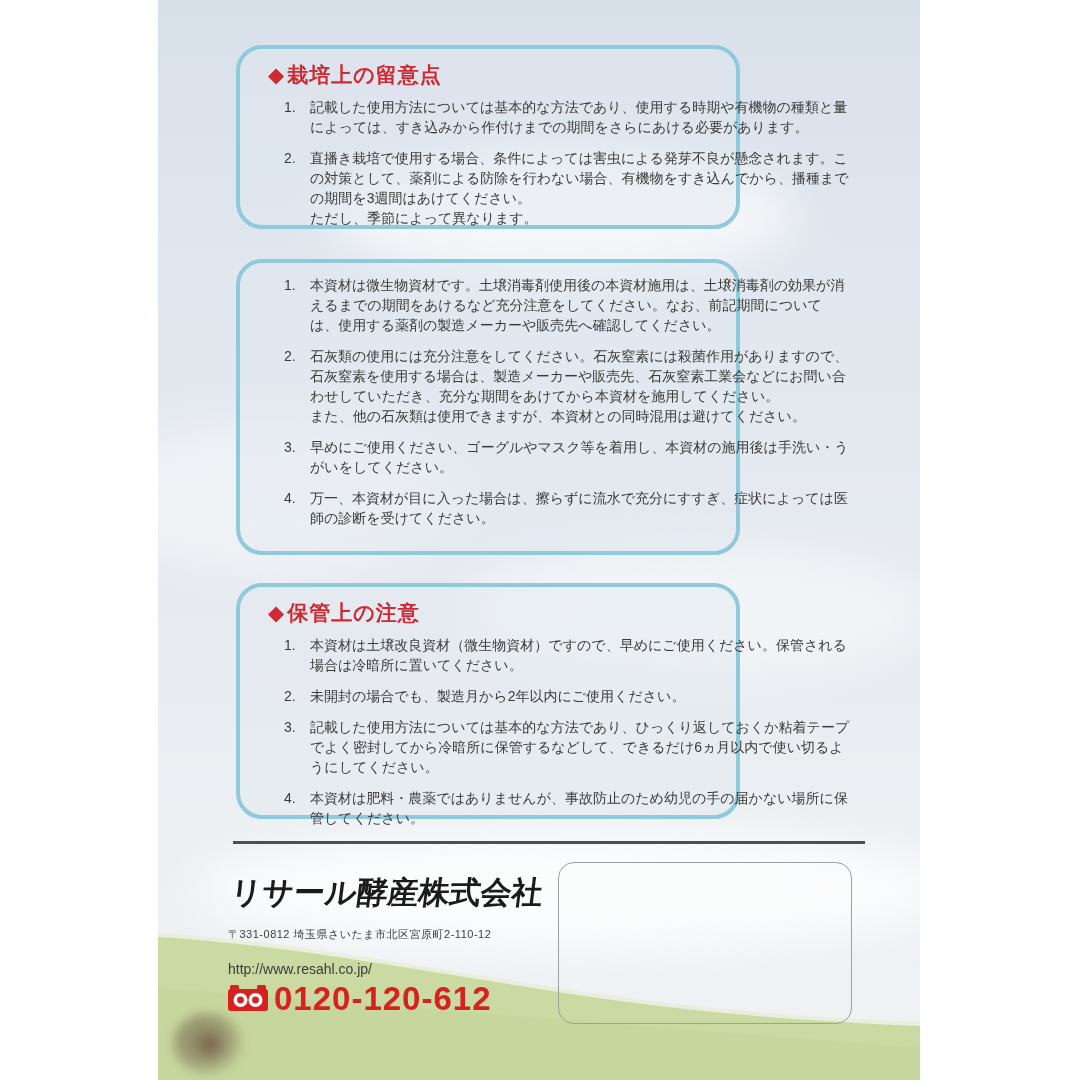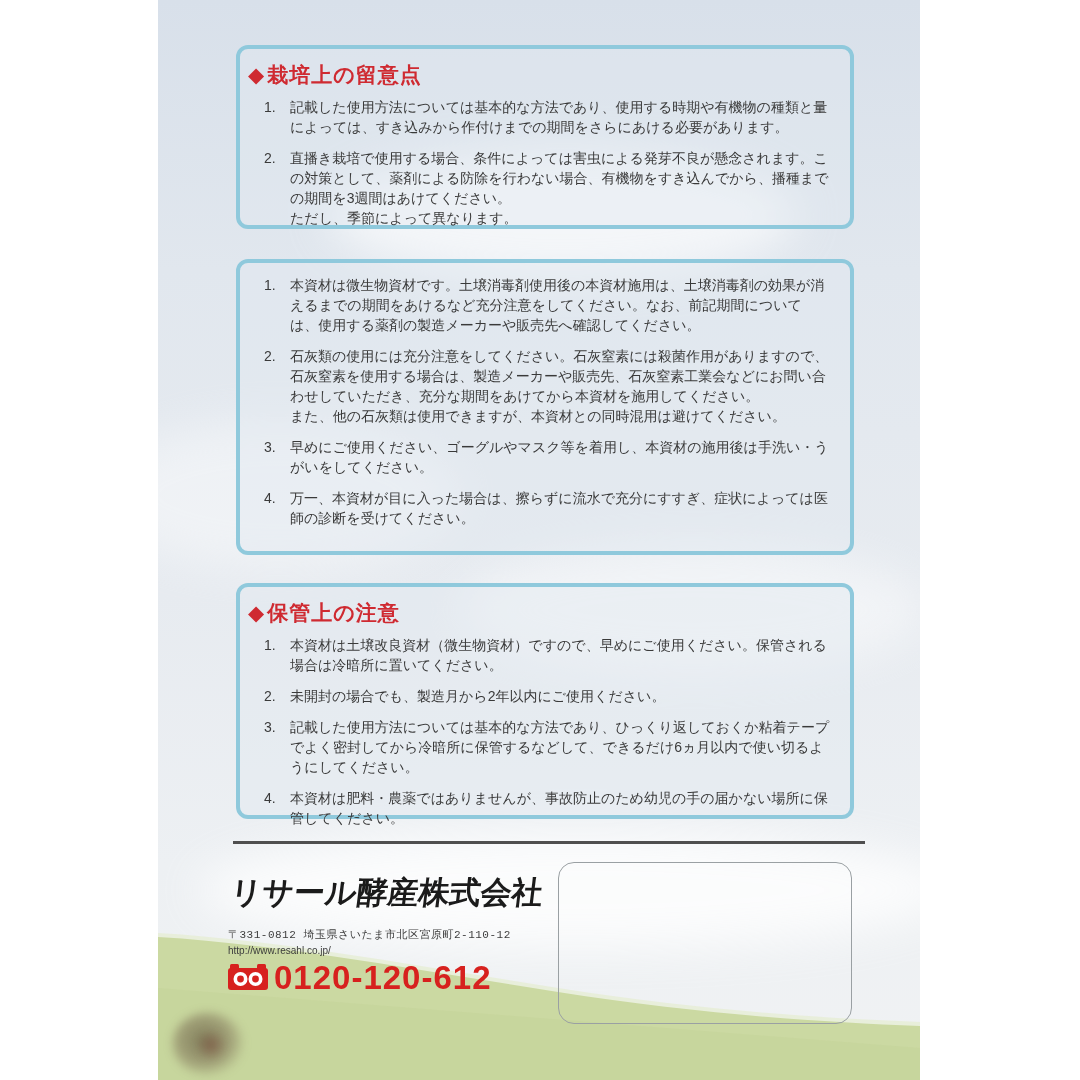--- a/index.html
+++ b/index.html
@@ -24,47 +24,47 @@
     background:radial-gradient(ellipse at 45% 45%, rgba(106,98,70,.75) 0%, rgba(112,92,72,.45) 45%, rgba(120,110,80,0) 75%);
     filter:blur(4px);border-radius:50%;
   }
   .plant2{
     position:absolute;left:36px;top:1030px;width:34px;height:30px;z-index:3;
     background:radial-gradient(circle, rgba(122,74,60,.55) 0%, rgba(122,74,60,0) 70%);
     filter:blur(3px);border-radius:50%;
   }
   
   .notice-box{
-    position:absolute;left:78px;width:618px;box-sizing:border-box;z-index:4;
-    border:4px solid #8fc9dc;border-radius:12px;
+    position:absolute;left:78px;width:504px;box-sizing:border-box;z-index:4;
+    border:4px solid #8fc9dc;border-radius:26px;
     background:rgba(224,232,239,.40);
-    padding:12px 18px 0 8px;
+    padding:12px 18px 0 28px;
   }
   .box1{top:45px;height:184px;}
   .box2{top:259px;height:296px;}
   .box3{top:583px;height:236px;}
   .notice-title{
     margin:0 0 8px 0;font-size:21px;font-weight:bold;color:#cf2a31;letter-spacing:1px;
   }
   .notice-title .bullet{margin-right:2px;}
   .item{position:relative;padding-left:26px;margin:0 0 11px 16px;font-size:14px;line-height:1.43;color:#3a3a3a;}
   .item .num{position:absolute;left:0;top:0;}
   .item .txt{display:inline-block;width:540px;white-space:pre-line;vertical-align:top;}
   
   .divider{position:absolute;left:75px;top:841px;width:632px;height:3px;background:#4f4f4f;z-index:4;}
   .manufacturer{position:absolute;left:70px;top:856px;z-index:5;color:#2e2e2e;}
   .mfg-label{font-size:14px;color:#1d1d1d;letter-spacing:1px;}
   .company{
     margin-top:16px;font-size:31px;font-weight:bold;color:#1b1b1b;
     transform:skewX(-7deg);transform-origin:left bottom;letter-spacing:0px;white-space:nowrap;
   }
-  .addr{margin-top:13px;font-size:11px;color:#3c3c3c;letter-spacing:.5px;white-space:nowrap;font-family:Liberation Mono, monospace;}
+  .addr{margin-top:13px;font-size:11px;color:#3c3c3c;letter-spacing:.5px;white-space:nowrap;}
   .telfax{margin-top:4px;font-size:13.5px;color:#333;white-space:nowrap;}
   .telfax .fax{margin-left:28px;}
-  .url{margin-top:3px;font-size:10px;color:#3c3c3c;}
+  .url{margin-top:19px;font-size:14px;color:#3c3c3c;}
   .freedial-row{margin-top:5px;display:flex;align-items:center;}
   .freedial-icon{display:inline-block;width:40px;height:28px;margin-right:6px;}
   .freedial-num{
     font-size:33px;font-weight:bold;color:#d7211e;letter-spacing:1px;line-height:1;
     font-family:"Liberation Sans","DejaVu Sans",sans-serif;
   }
   .empty-box{
     position:absolute;left:400px;top:862px;width:292px;height:160px;z-index:4;
     border:1.5px solid #9aa0a3;border-radius:16px;background:transparent;
   }

